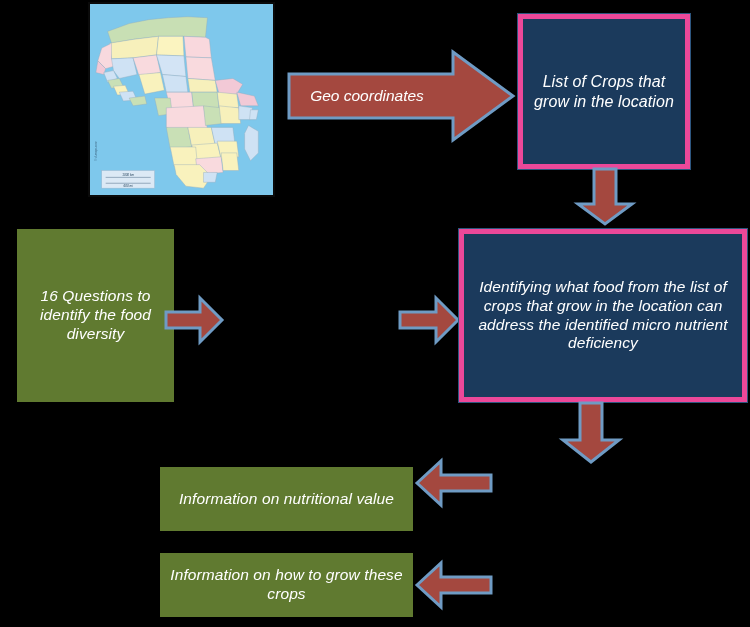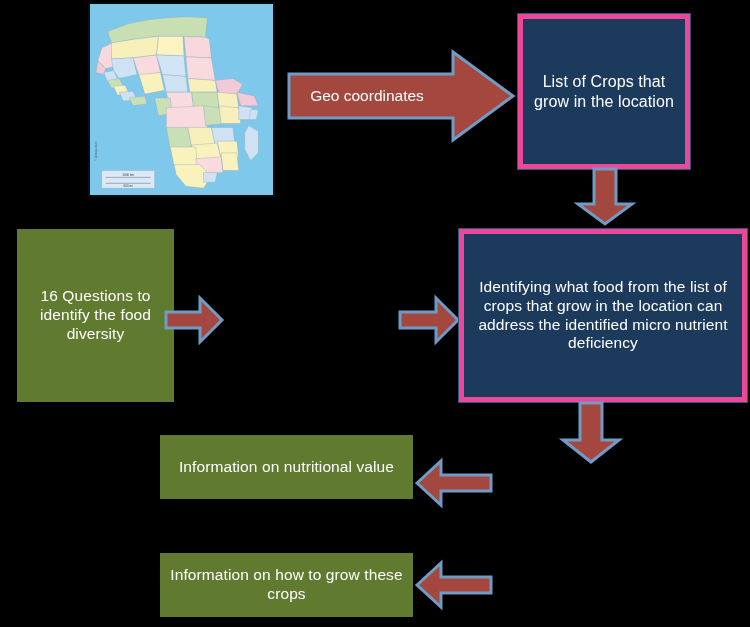--- a/index.html
+++ b/index.html
@@ -8,20 +8,21 @@
     padding: 0;
     background: #000000;
   }
   #canvas {
     position: relative;
     width: 750px;
     height: 627px;
     background: #000000;
     overflow: hidden;
     font-family: "Liberation Sans", sans-serif;
+    font-style: italic;
   }
 
   
   .node {
     position: absolute;
     box-sizing: border-box;
     display: flex;
     align-items: center;
     justify-content: center;
     text-align: center;
@@ -183,21 +184,21 @@
     <span class="txt">Identifying what food from the list of crops that grow in the location can address the identified micro nutrient deficiency</span>
   </div>
 
   <div class="arrow" style="left:560px; top:402px; width:62px; height:62px;">
     <svg viewBox="0 0 62 62" preserveAspectRatio="none">
       <polygon points="20,1 42,1 42,38 59,38 31,60 3,38 20,38" fill="#a4483f" stroke="#6f9bc4" stroke-width="3"></polygon>
     </svg>
   </div>
 
 
-  <div class="node node-green fs-155" style="left:160px; top:435px; width:253px; height:64px;">
+  <div class="node node-green fs-155" style="left:160px; top:467px; width:253px; height:64px;">
     <span class="txt">Information on nutritional value</span>
   </div>
 
   <div class="arrow" style="left:415px; top:459px; width:78px; height:48px;">
     <svg viewBox="0 0 78 48" preserveAspectRatio="none">
       <polygon points="2,24 26,2 26,16 76,16 76,32 26,32 26,46" fill="#a4483f" stroke="#6f9bc4" stroke-width="3"></polygon>
     </svg>
   </div>
 
   <div class="node node-green fs-155" style="left:160px; top:553px; width:253px; height:64px;">

